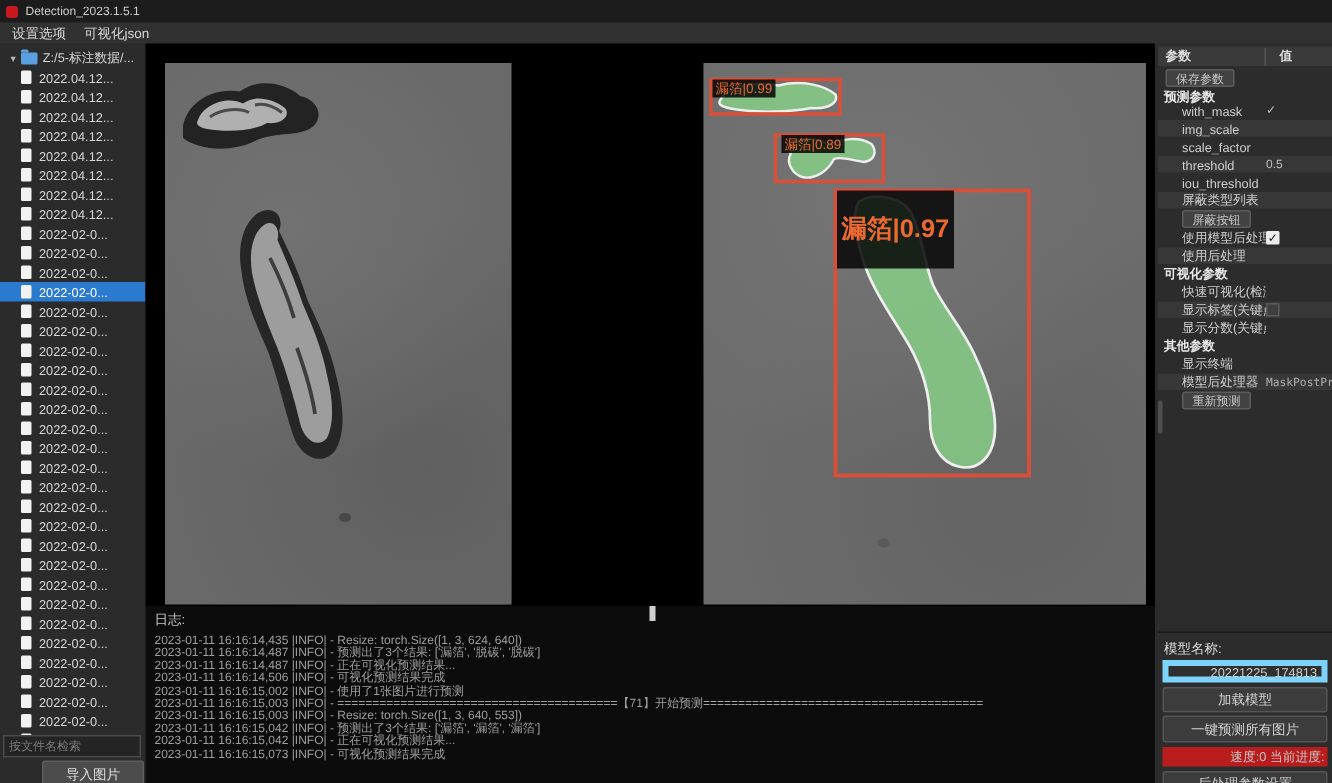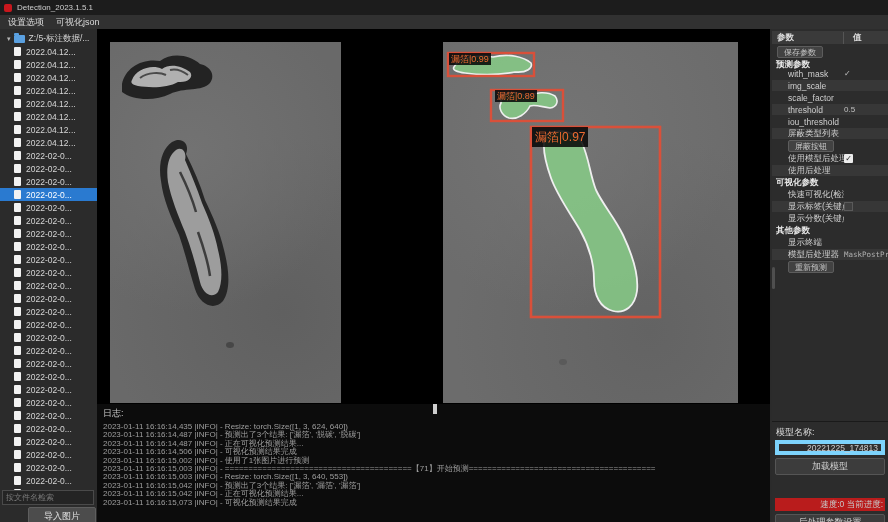--- a/index.html
+++ b/index.html
@@ -29,26 +29,26 @@
                border:1px solid #4a4a4a;color:#ddd;font-size:8px;padding:0 3px;box-sizing:border-box;outline:none}
   .tree-search::placeholder{color:#7a7a7a}
   .import-btn{position:absolute;top:478px;left:28px;width:68px;height:18px;background:#4c4c4c;
               border:1px solid #5e5e5e;border-radius:2px;color:#e0e0e0;font-size:9px;
               display:flex;align-items:center;justify-content:center;box-sizing:border-box}
   
   .center{position:absolute;left:97px;top:29px;width:673px;height:375px;background:#000}
   .img{position:absolute;top:13px;height:361px;overflow:hidden}
   .img-left{left:13px;width:231px;background:radial-gradient(circle at 35% 30%,#727272,rgba(0,0,0,0) 55%),
             radial-gradient(circle at 75% 75%,#606060,rgba(0,0,0,0) 55%),#696969}
-  .img-right{left:346px;width:295px;background:radial-gradient(circle at 40% 25%,#747474,rgba(0,0,0,0) 55%),
+  .img-right{left:372px;width:295px;background:radial-gradient(circle at 40% 25%,#747474,rgba(0,0,0,0) 55%),
             radial-gradient(circle at 70% 80%,#636363,rgba(0,0,0,0) 55%),#6c6c6c}
   .overlay{position:absolute;top:0;left:0}
   .det-label{position:absolute;background:rgba(5,5,5,.85);color:#ec6a30;font-size:9px;line-height:12px;
              padding:0 2px;white-space:nowrap}
-  .det-label.big{font-size:12px;line-height:20px;font-weight:normal;padding:0 3px}
+  .det-label.big{font-size:17px;line-height:20px;font-weight:bold;padding:16px 3px}
   
   .log{position:absolute;left:97px;top:404px;width:673px;bottom:0;background:#0c0c0c;
        padding:3px 0 0 6px;box-sizing:border-box;overflow:hidden}
   .log-title{font-size:9px;color:#c8c8c8;margin-bottom:3px}
   .log-line{font-family:Liberation Sans, sans-serif;font-size:8px;line-height:8.4px;
             color:#9f9f9f;white-space:nowrap}
   .log-nub{position:absolute;left:336px;top:0;width:4px;height:10px;background:#cfcfcf}
   
   .rpanel{position:absolute;left:772px;top:29px;width:116px;bottom:0;background:#2c2c2c;overflow:hidden}
   .rheader{position:absolute;top:2px;left:0;width:130px;height:13px;background:#3a3a3a;
@@ -342,15 +342,16 @@
     <span class="lbl">模型后处理器</span>
     <span class="val mono">MaskPostPro</span>
   </div>
   <div class="pbtn" style="top:232px;left:16px;width:46px">重新预测</div>
   <div class="rscroll"></div>
 
   <div class="rdivider"></div>
   <div class="mname">模型名称:</div>
   <div class="mvalue">20221225_174813</div>
   <div class="bigbtn" style="top:429px;height:17px">加载模型</div>
+  <div class="bigbtn" style="top:448px;height:18px">一键预测所有图片</div>
   <div class="speedrow">速度:0 当前进度:</div>
   <div class="bigbtn" style="top:485px;height:16px">后处理参数设置</div>
 </div>
 
 </body></html>

